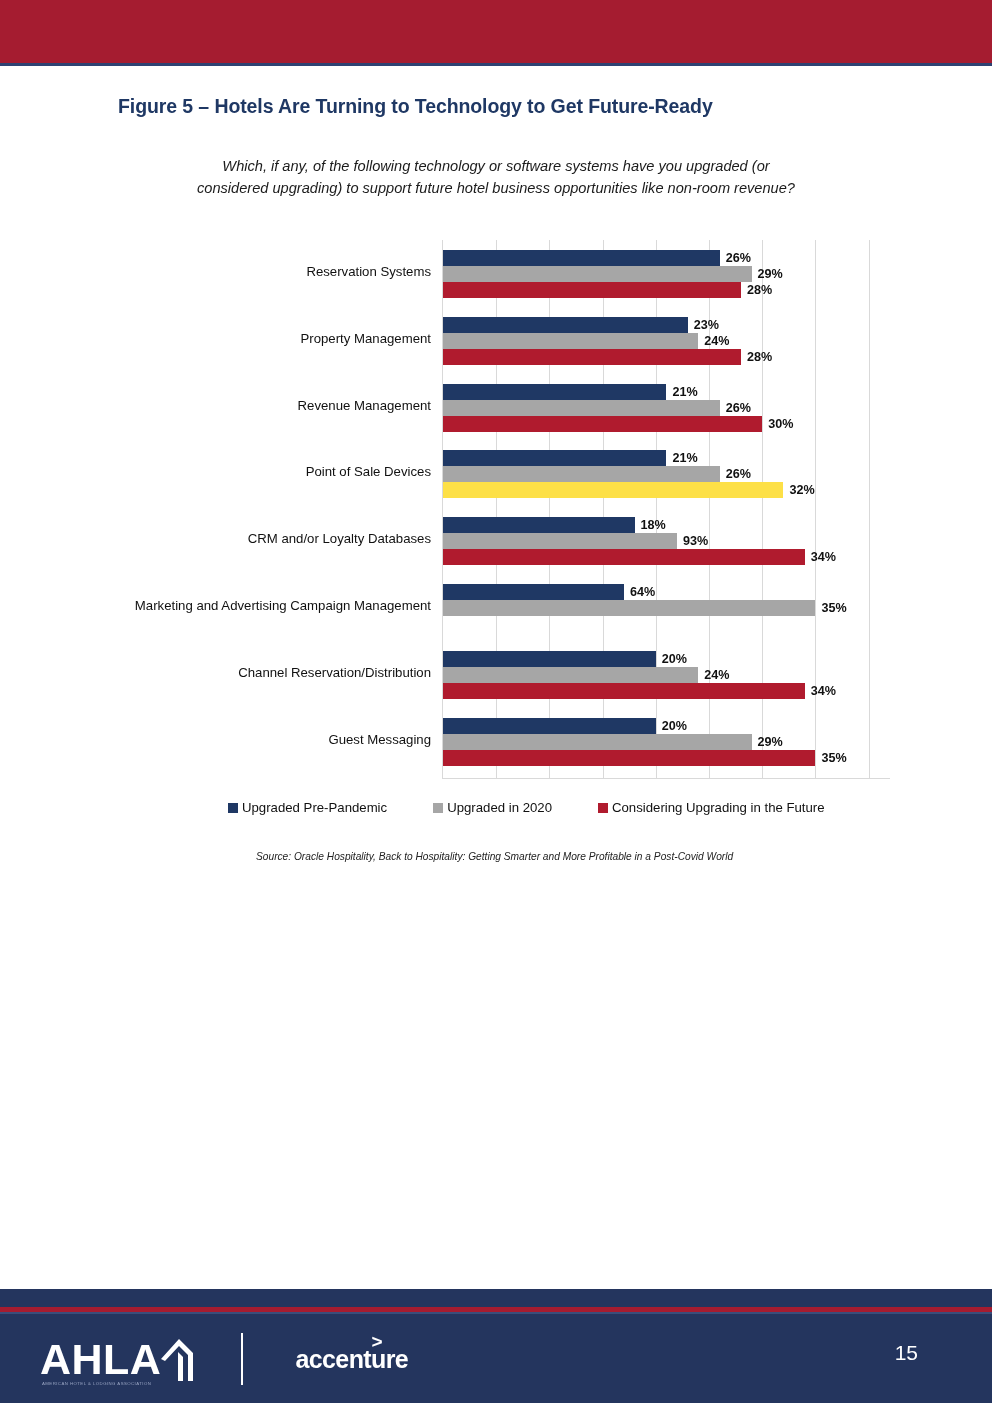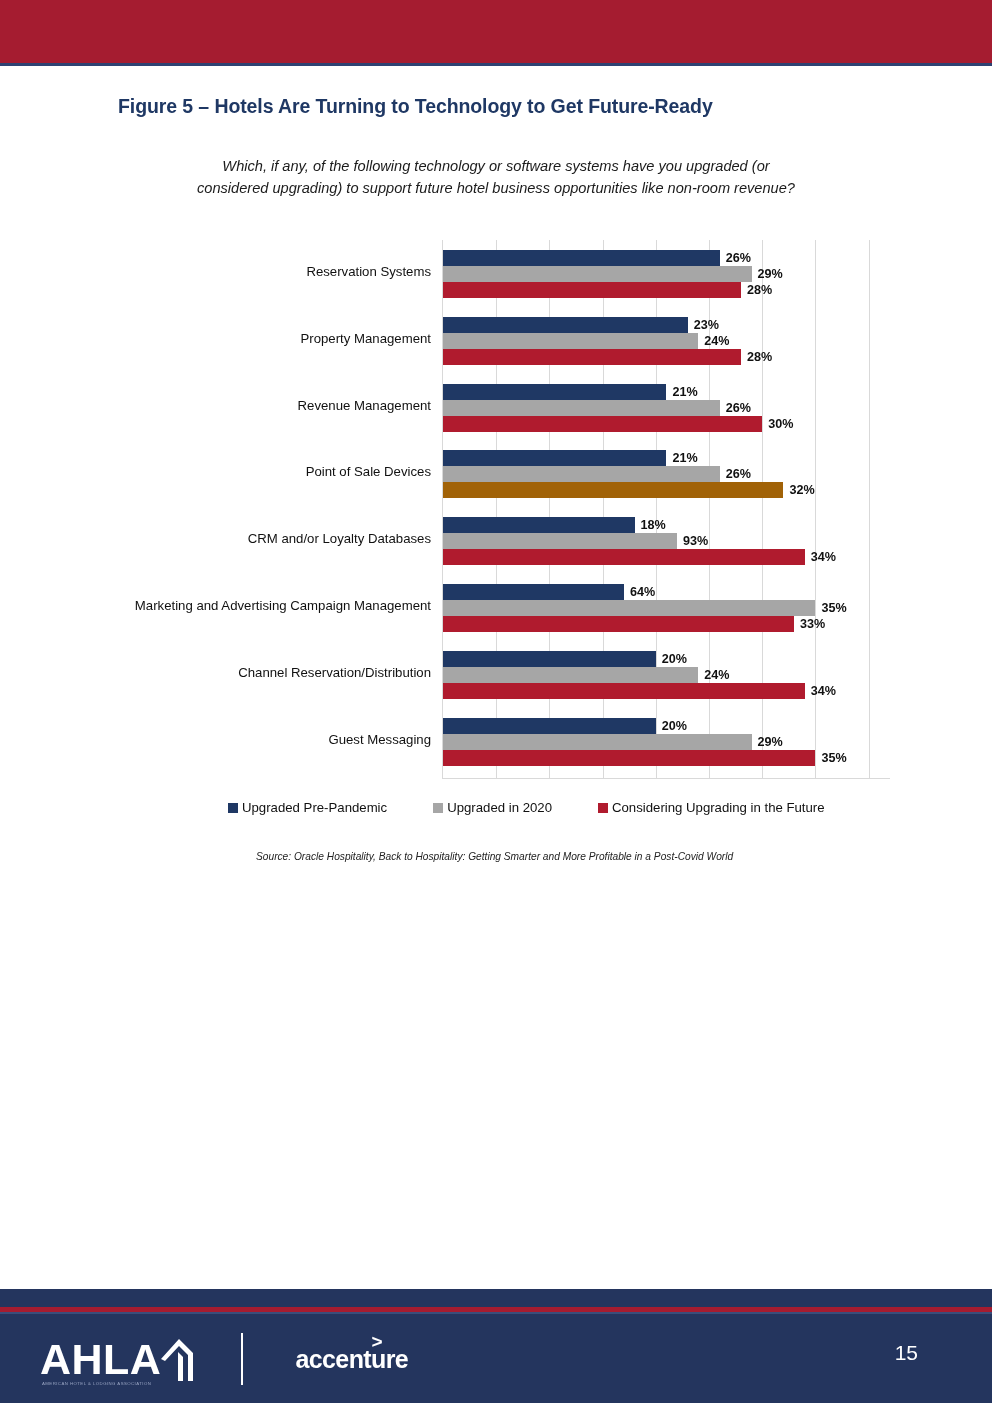--- a/index.html
+++ b/index.html
@@ -174,21 +174,21 @@
           </div>
         </div>
         <div class="group" style="top: 210.4px;">
           <div class="cat-label">Point of Sale Devices</div>
           <div class="bar s0" style="width: 223.44px; background: rgb(31, 56, 100);">
             <span class="bar-val">21%</span>
           </div>
           <div class="bar s1" style="width: 276.64px; background: rgb(166, 166, 166);">
             <span class="bar-val">26%</span>
           </div>
-          <div class="bar s2" style="width: 340.48px; background: #a16207; padding-left: 19px;">
+          <div class="bar s2" style="width: 340.48px; background: #fde047; padding-left: 19px;">
             <span class="bar-val">32%</span>
           </div>
         </div>
         <div class="group" style="top: 277.2px;">
           <div class="cat-label">CRM and/or Loyalty Databases</div>
           <div class="bar s0" style="width: 191.52px; background: rgb(31, 56, 100);">
             <span class="bar-val">18%</span>
           </div>
           <div class="bar s1" style="width: 234.08px; background: rgb(166, 166, 166);">
             <span class="bar-val">93%</span>
@@ -197,23 +197,20 @@
             <span class="bar-val">34%</span>
           </div>
         </div>
         <div class="group" style="top: 344px;">
           <div class="cat-label">Marketing and Advertising Campaign Management</div>
           <div class="bar s0" style="width: 180.88px; background: rgb(31, 56, 100);">
             <span class="bar-val">64%</span>
           </div>
           <div class="bar s1" style="width: 372.4px; background: rgb(166, 166, 166);">
             <span class="bar-val">35%</span>
-          </div>
-          <div class="bar s2" style="width: 351.12px; background: rgb(176, 27, 46);">
-            <span class="bar-val">33%</span>
           </div>
         </div>
         <div class="group" style="top: 410.8px;">
           <div class="cat-label">Channel Reservation/Distribution</div>
           <div class="bar s0" style="width: 212.8px; background: rgb(31, 56, 100);">
             <span class="bar-val">20%</span>
           </div>
           <div class="bar s1" style="width: 255.36px; background: rgb(166, 166, 166);">
             <span class="bar-val">24%</span>
           </div>

